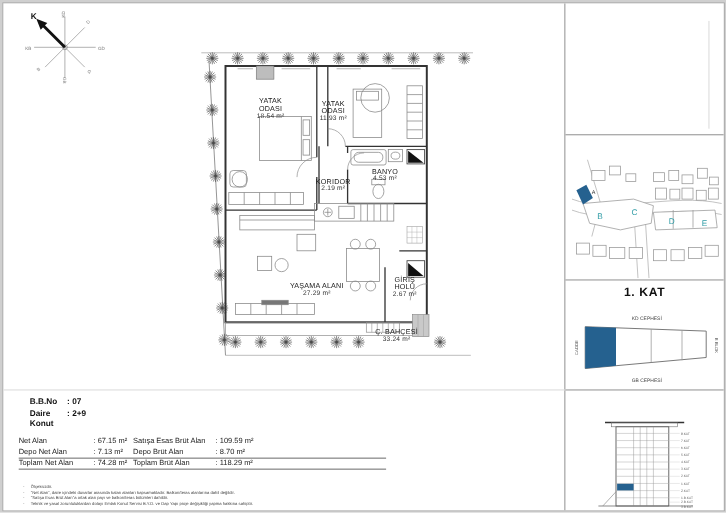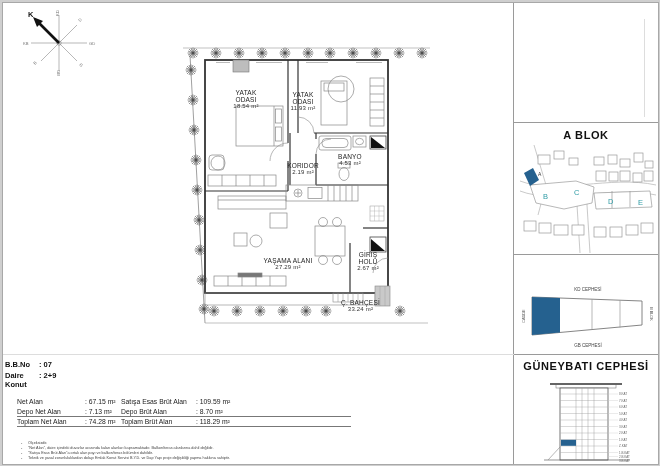--- a/index.html
+++ b/index.html
@@ -3,21 +3,21 @@
 <meta charset="utf-8">
 <style>
   html,body{margin:0;padding:0;background:#cfcfcf;font-family:"Liberation Sans",sans-serif;}
   .sheet{position:absolute;left:2px;top:2px;width:655px;height:461px;background:#ffffff;border:1px solid #a8a8a8;overflow:hidden;}
   .abs{position:absolute;}
   svg{font-family:"Liberation Sans",sans-serif;display:block;}
   .room-label{position:absolute;text-align:center;color:#222;font-size:6.5px;line-height:7.2px;letter-spacing:.2px;}
   .room-label .area{font-size:6px;color:#333;}
   .panel-title{position:absolute;text-align:center;color:#111;font-weight:bold;font-size:11px;letter-spacing:.6px;}
   .sep{position:absolute;background:#9a9a9a;}
-  .infoline{position:absolute;left:2px;font-size:7.5px;font-weight:bold;color:#111;display:flex;}
+  .infoline{position:absolute;left:24px;font-size:7.5px;font-weight:bold;color:#111;display:flex;}
   .infoline .lab{display:inline-block;width:34px;}
   .tbl{position:absolute;left:14px;top:393px;width:334px;font-size:6.8px;color:#222;}
   .trow{position:absolute;left:0;width:334px;height:9px;}
   .trow .ll{position:absolute;left:0;}
   .trow .lv{position:absolute;left:68px;}
   .trow .rl{position:absolute;left:104px;}
   .trow .rv{position:absolute;left:179px;}
   .rule{position:absolute;left:0;width:334px;height:0;border-top:1px solid #777;}
   .footnotes{position:absolute;left:18px;top:438px;width:420px;font-size:3.8px;line-height:5px;color:#444;}
   .footnotes .fn{white-space:nowrap;}
@@ -263,21 +263,20 @@
       <div class="area">33.24 m²</div>
     </div>
   </div>
 
   <div class="sep" style="left:510px;top:0;width:1px;height:461px"></div>
   <div class="sep" style="left:511px;top:119px;width:144px;height:1px"></div>
   <div class="sep" style="left:511px;top:251px;width:144px;height:1px"></div>
   <div class="sep" style="left:511px;top:351px;width:144px;height:1px"></div>
   <div class="abs" style="left:641px;top:16px;width:1px;height:98px;background:#ddd"></div>
 
-  <div class="panel-title" style="left:511px;top:126px;width:144px">A BLOK</div>
   <svg class="abs" style="left:513px;top:142px" width="142" height="108" viewBox="0 0 142 108">
     <g stroke="#bbb" stroke-width="0.8" fill="none">
       <path d="M18,0 L30,40 L22,70"></path>
       <path d="M4,36 C40,50 95,30 140,40"></path>
       <path d="M4,46 C40,60 95,40 140,50"></path>
       <path d="M60,44 L64,108"></path>
         <path d="M70,44 L74,108"></path>
     </g>
     <g stroke="#999" stroke-width="0.7" fill="#fff">
       <rect x="22" y="10" width="12" height="9"></rect>
@@ -307,32 +306,32 @@
         <line x1="114" y1="46" x2="114" y2="62"></line>
     </g>
     <polygon points="8,28 17,23 23,35 14,41" fill="#25618f"></polygon>
     <text x="22" y="31" font-size="5" fill="#333">A</text>
     <text x="27" y="54" font-size="7.5" fill="#2e9ba5">B</text>
     <text x="58" y="50" font-size="7.5" fill="#2e9ba5">C</text>
     <text x="92" y="59" font-size="7.5" fill="#2e9ba5">D</text>
     <text x="122" y="60" font-size="7.5" fill="#2e9ba5">E</text>
   </svg>
 
+  <div class="panel-title" style="left:511px;top:257px;width:144px">1. KAT</div>
   <svg class="abs" style="left:513px;top:272px" width="142" height="78" viewBox="0 0 142 78">
     <text x="72" y="16" font-size="4.5" fill="#444" text-anchor="middle">KD CEPHESİ</text>
     <polygon points="16,22 126,26 126,50 16,60" fill="#fff" stroke="#777" stroke-width="0.9"></polygon>
     <polygon points="16,22 44,23 44,57.5 16,60" fill="#25618f"></polygon>
     <line x1="76" y1="24.2" x2="76" y2="54.5" stroke="#999" stroke-width="0.7"></line>
     <line x1="104" y1="25.2" x2="104" y2="52.5" stroke="#999" stroke-width="0.7"></line>
     <text x="72" y="72" font-size="4.5" fill="#444" text-anchor="middle">GB CEPHESİ</text>
     <text x="9" y="41" font-size="3.8" fill="#555" text-anchor="middle" transform="rotate(-90 9 41)">CADDE</text>
     <text x="134" y="39" font-size="3.8" fill="#555" text-anchor="middle" transform="rotate(90 134 39)">B BLOK</text>
   </svg>
 
-  <div class="panel-title" style="left:511px;top:357px;width:144px">GÜNEYBATI CEPHESİ</div>
   <svg class="abs" style="left:513px;top:372px" width="142" height="88" viewBox="0 0 142 88">
     <line x1="34" y1="9" x2="106" y2="9" stroke="#333" stroke-width="1.4"></line>
     <rect x="40" y="9" width="60" height="4" fill="none" stroke="#666" stroke-width="0.5"></rect>
     <rect x="44" y="13" width="48" height="72" fill="#fff" stroke="#555" stroke-width="0.8"></rect>
     <g stroke="#aaa" stroke-width="0.45">
       <line x1="44" y1="19" x2="92" y2="19"></line>
         <line x1="44" y1="25.5" x2="92" y2="25.5"></line>
       <line x1="44" y1="32" x2="92" y2="32"></line>
         <line x1="44" y1="38.5" x2="92" y2="38.5"></line>
       <line x1="44" y1="45" x2="92" y2="45"></line>

